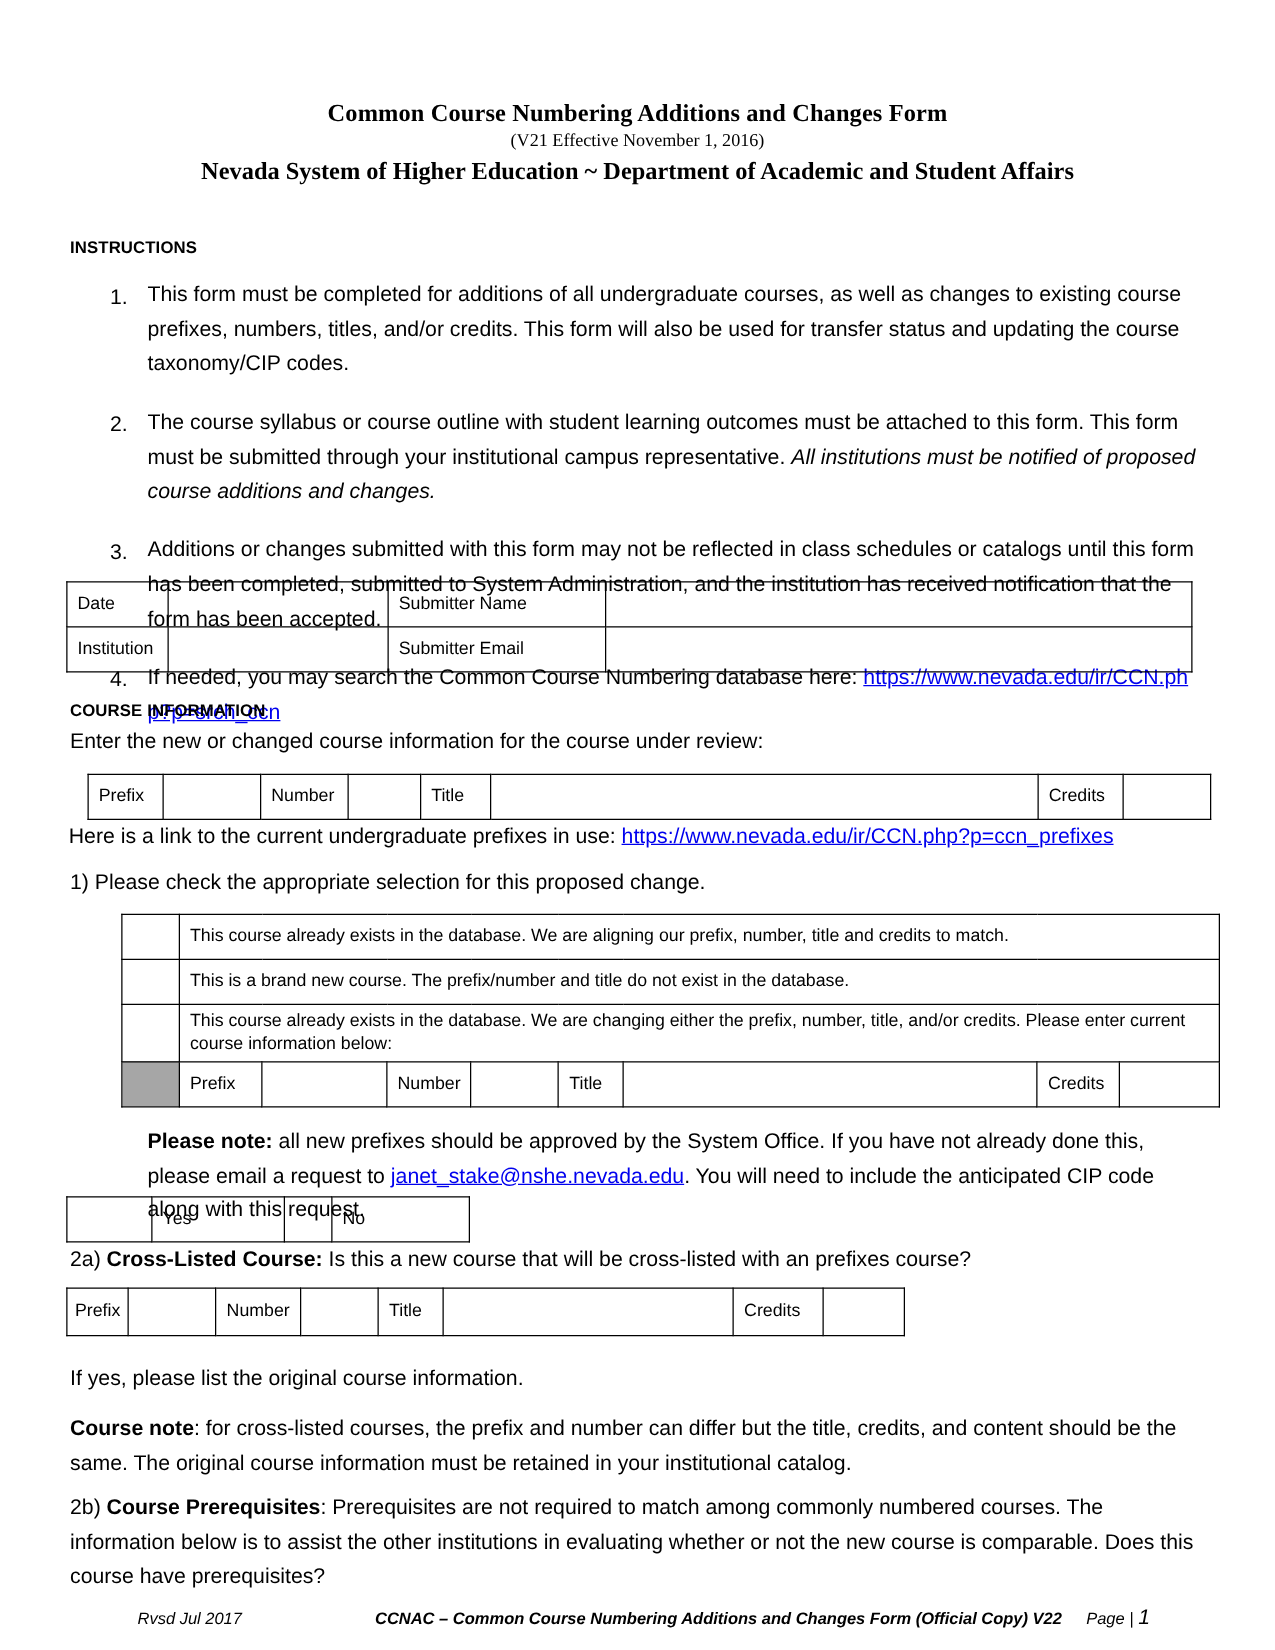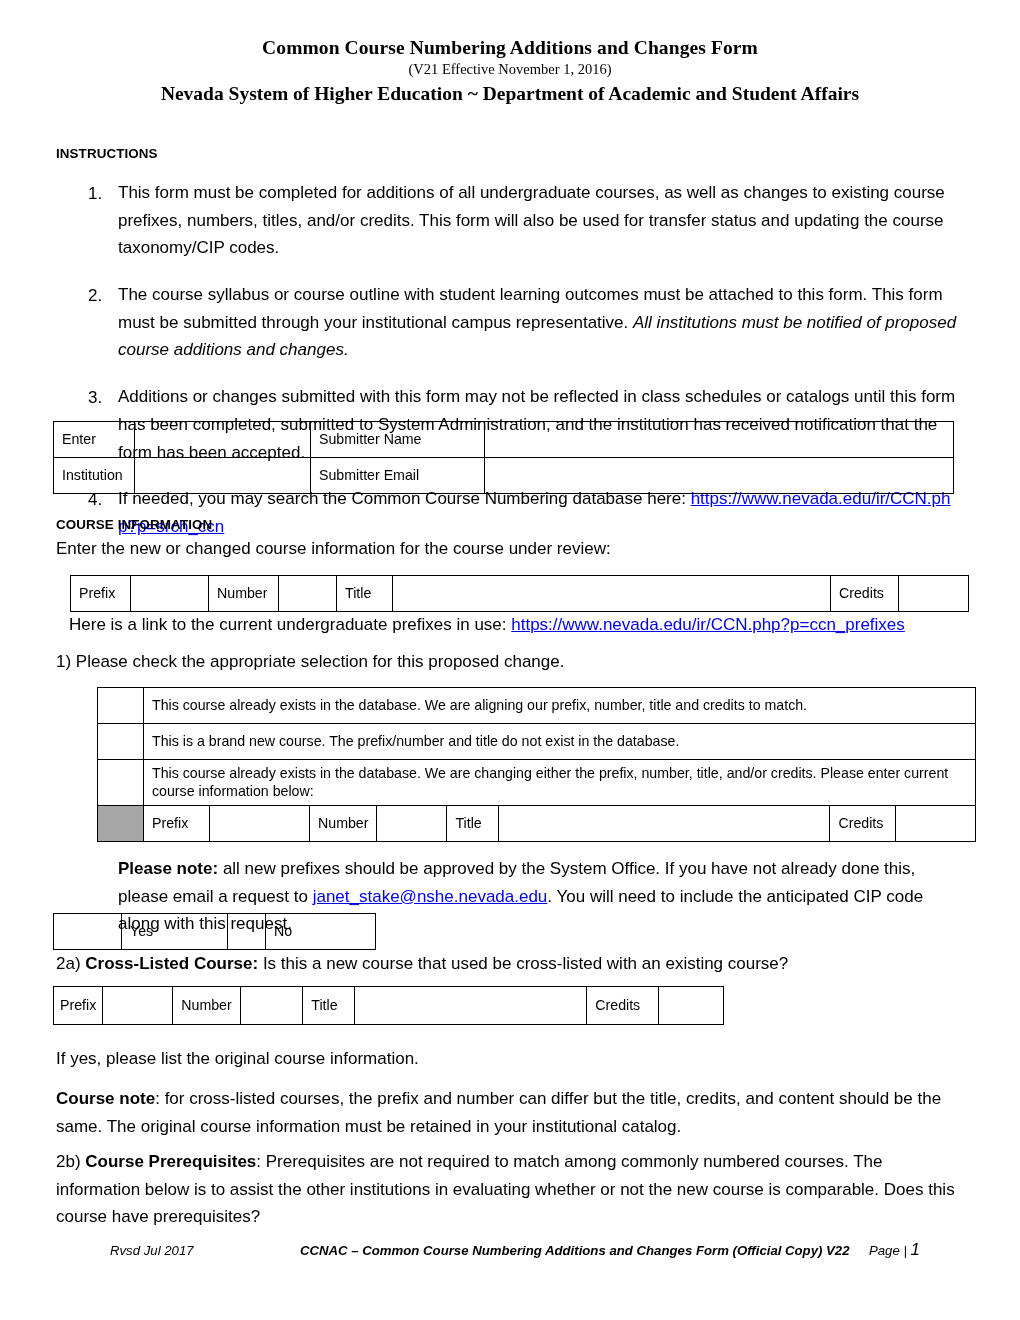--- a/index.html
+++ b/index.html
@@ -18,20 +18,21 @@
     position: relative;
     width: 1020px;
     height: 1320px;
     padding: 0;
   }
 
   
   .title-block {
     text-align: center;
     padding-top: 36px;
+    margin-top: 44px;
   }
   .title-main {
     font-family: "Liberation Serif", serif;
     font-weight: bold;
     font-size: 19.5px;
     letter-spacing: 0.1px;
     line-height: 1.18;
   }
   .title-sub {
     font-family: "Liberation Serif", serif;
@@ -147,21 +148,21 @@
   #crosslist-table td.wrapcell {
     white-space: normal;
     line-height: 1.25;
     padding: 2px 6px;
   }
 
   
   .abs { position: absolute; }
   #course-information-heading { left: 56px; top: 517px; }
   #course-information-sub     { left: 56px; top: 537px; }
-  #prefix-link-line           { left: 69px; top: 613px; }
+  #prefix-link-line           { left: 55px; top: 613px; }
   #check-selection-line       { left: 56px; top: 650px; }
   #please-note-prefix         { left: 118px; top: 855px; width: 838px; line-height: 1.62; }
   #crosslisted-question       { left: 56px; top: 952px; width: 900px; }
   #if-yes-line                { left: 56px; top: 1047px; }
   #please-note-crosslist      { left: 56px; top: 1085px; width: 900px; line-height: 1.62; }
   #prereq-question            { left: 56px; top: 1148px; width: 900px; line-height: 1.62; }
 
   
   #footer {
     position: absolute;
@@ -218,21 +219,21 @@
 
   <table class="form-tbl" id="submitter-table">
     <colgroup>
       <col style="width:81px">
         <col style="width:176px">
         <col style="width:174px">
         <col style="width:469px">
     </colgroup>
     <tbody>
       <tr>
-        <td>Enter</td>
+        <td>Date</td>
         <td class="blank"></td>
         <td>Submitter Name</td>
         <td class="blank"></td>
       </tr>
       <tr>
         <td>Institution</td>
         <td class="blank"></td>
         <td>Submitter Email</td>
         <td class="blank"></td>
       </tr>
@@ -322,21 +323,21 @@
     <tbody>
       <tr>
         <td class="blank"></td>
         <td>Yes</td>
         <td class="blank"></td>
         <td>No</td>
       </tr>
     </tbody>
   </table>
 
-  <div class="body-text abs" id="crosslisted-question"><span>2a) </span><span class="b">Cross-Listed Course:</span><span> Is this a new course that used be cross-listed with an existing course?</span></div>
+  <div class="body-text abs" id="crosslisted-question"><span>2a) </span><span class="b">Cross-Listed Course:</span><span> Is this a new course that will be cross-listed with an prefixes course?</span></div>
 
   <table class="form-tbl" id="crosslist-table">
     <colgroup>
       <col style="width:48px">
         <col style="width:70px">
         <col style="width:68px">
         <col style="width:62px">
       <col style="width:52px">
         <col style="width:232px">
         <col style="width:72px">

